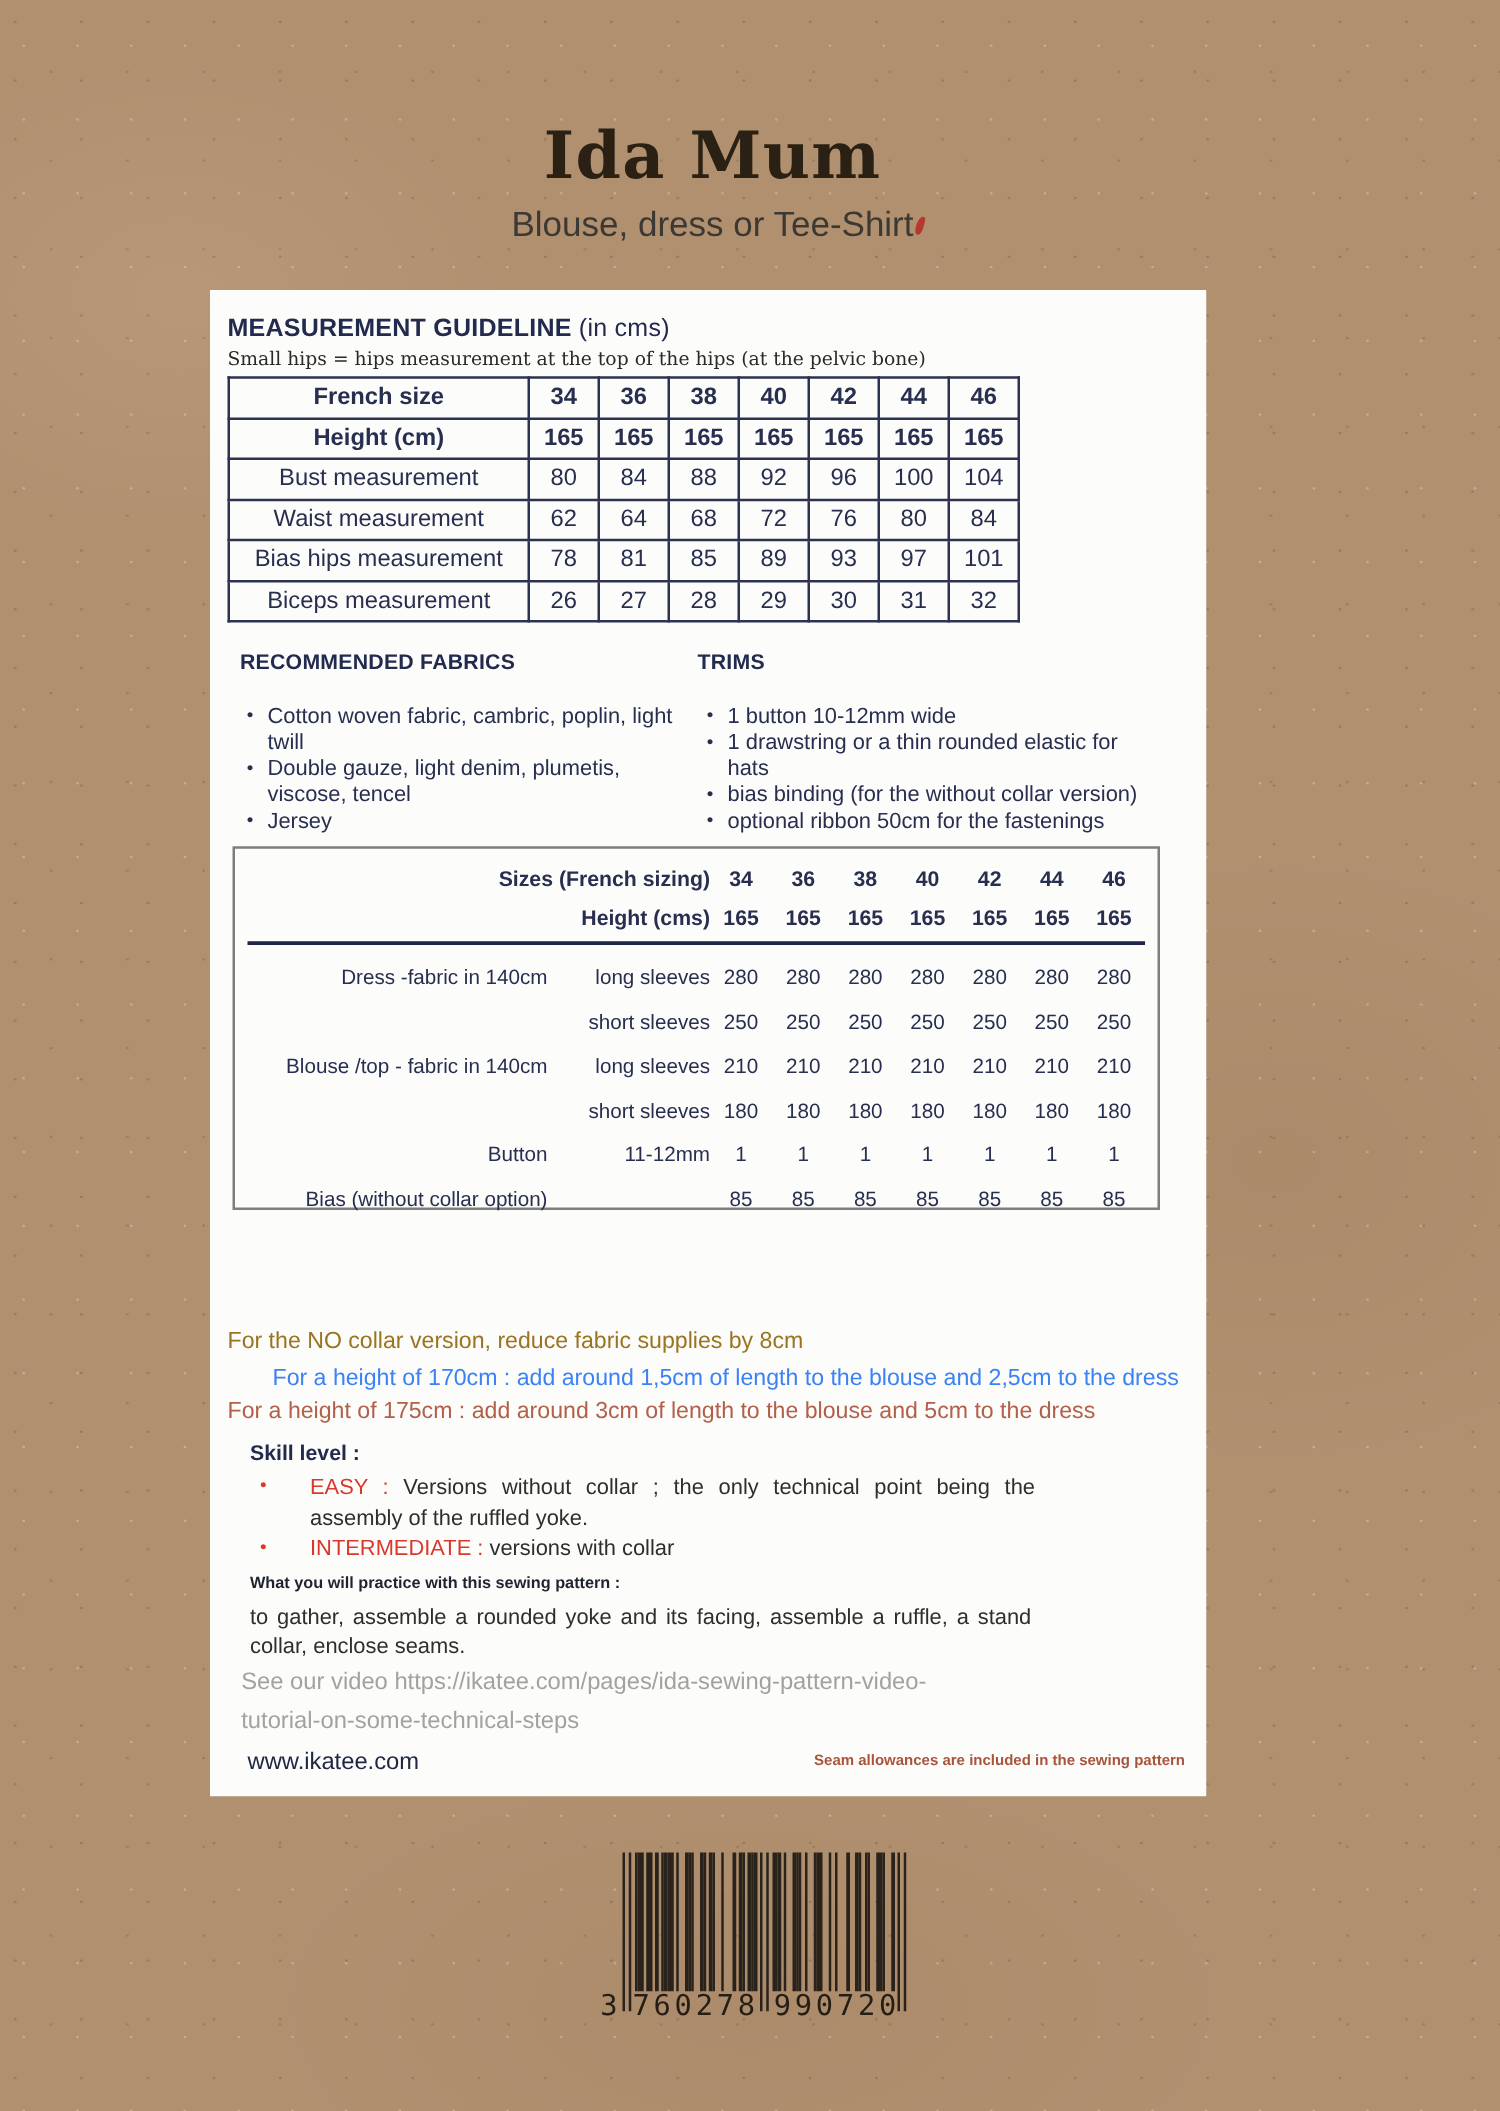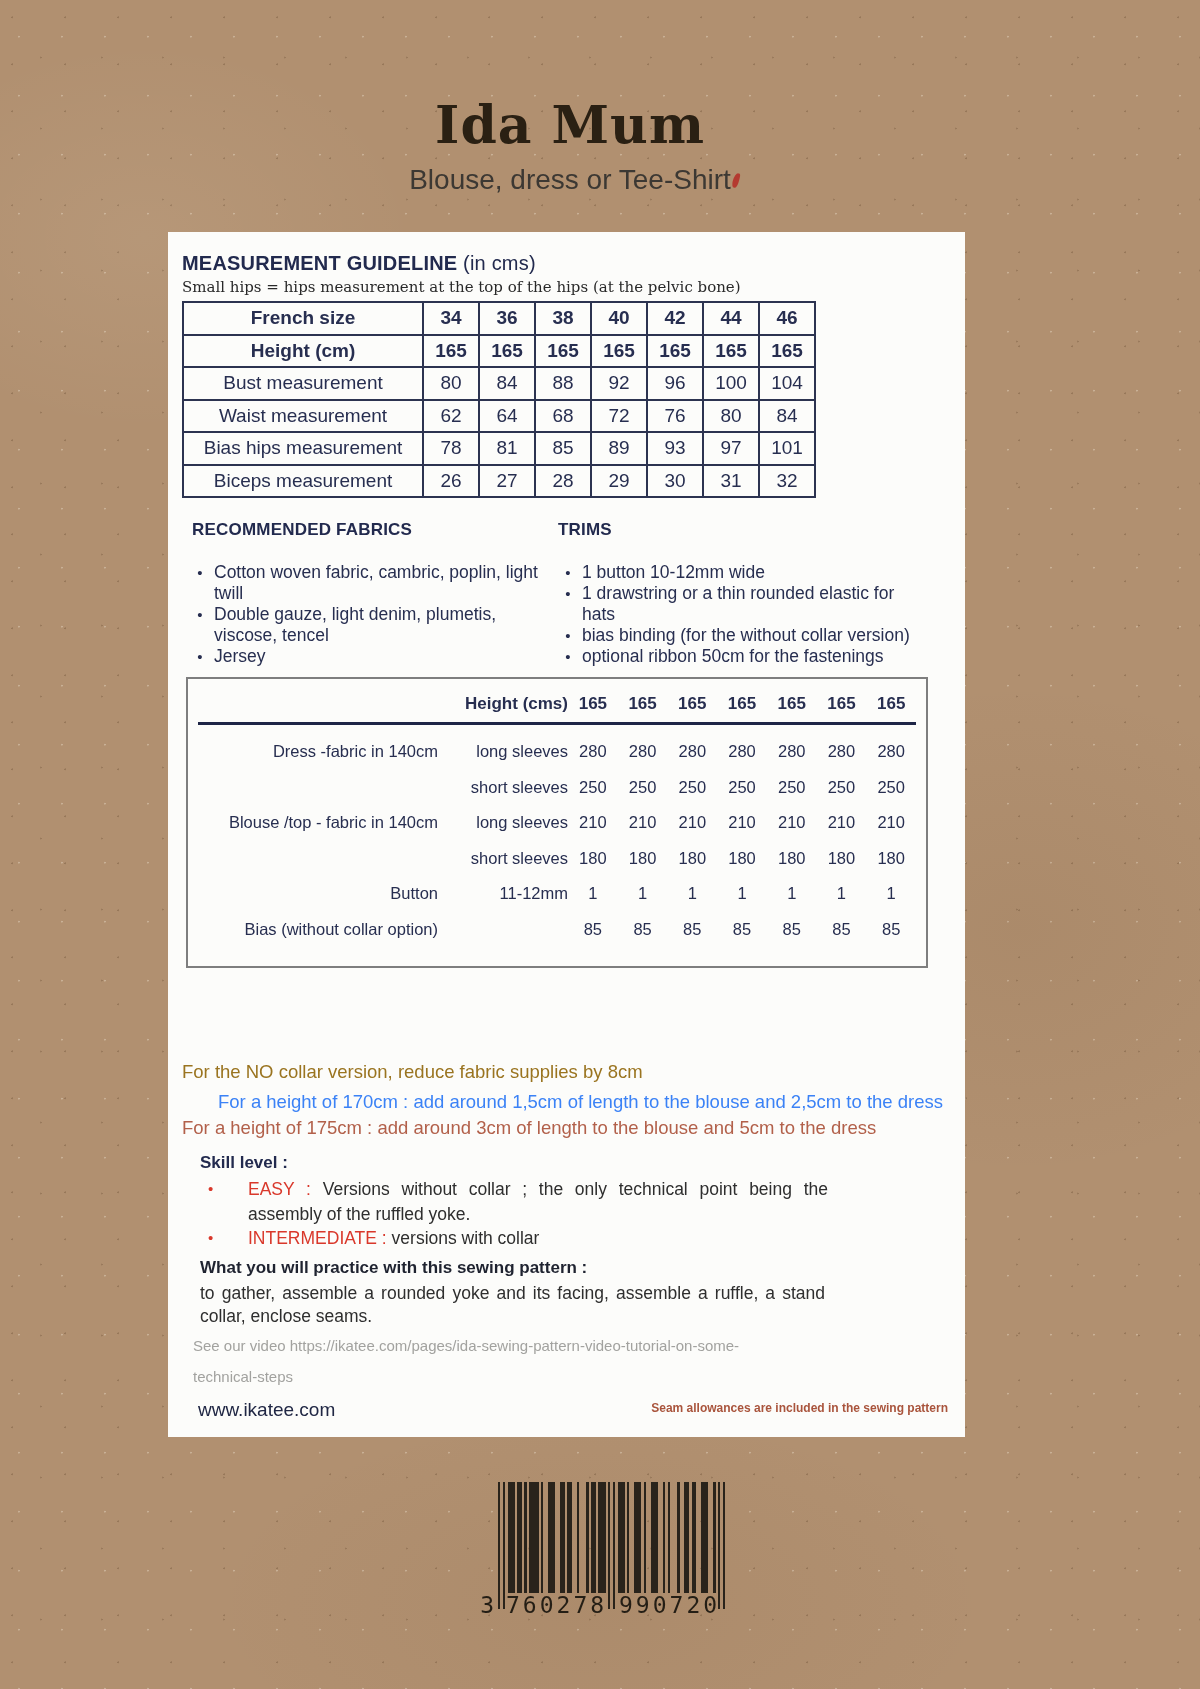--- a/index.html
+++ b/index.html
@@ -62,24 +62,24 @@
   .note2{left:14px;top:859px;color:#3b82f6;margin-left:36px;}
   .note3{left:14px;top:885px;color:#b2604a;}
 
   .skill-h{left:32px;top:921px;font-weight:700;font-size:17px;color:#222a4e;}
   .skill-list{left:32px;top:945px;width:628px;}
   .skill-list .li{font-size:17.5px;line-height:24.5px;color:#2e2e2e;}
   .skill-list .li .dot{width:40px;color:#d9382b;text-align:left;padding-left:8px;}
   .skill-list .li .txt{text-align:justify;}
   .lvl{color:#d9382b;}
 
-  .practice-h{left:32px;top:1026px;font-weight:700;font-size:17px;color:#1f2330;}
+  .practice-h{left:32px;top:1026px;font-weight:700;font-size:13px;color:#1f2330;}
   .practice-t{left:32px;top:1050px;width:625px;font-size:17.5px;line-height:23px;color:#2e2e2e;text-align:justify;}
 
-  .video{left:25px;top:1098px;width:578px;font-size:15px;line-height:31px;color:#a2a29f;}
+  .video{left:25px;top:1098px;width:578px;font-size:19px;line-height:31px;color:#a2a29f;}
 
   .site{left:30px;top:1167px;font-size:19px;color:#202744;}
   .seam{right:17px;top:1169px;font-size:12px;font-weight:700;color:#a9543c;}
 
   .barcode{position:absolute;left:498px;top:1482px;width:228px;height:150px;}
   .bars{position:relative;display:flex;align-items:flex-start;height:127px;}
   .bars div{width:2.4px;flex:none;}
   .bdigits span{position:absolute;font-family:"DejaVu Sans Mono",monospace;font-size:23px;color:#241e15;top:110px;}
   .bd1{left:-22px;width:18px;text-align:right;}
   .bd2{left:8px;width:100px;text-align:center;letter-spacing:3px;}
@@ -196,20 +196,30 @@
           <span class="txt">bias binding  (for the without collar version)</span>
         </div>
         <div class="li">
           <span class="dot">•</span>
           <span class="txt">optional ribbon 50cm for the fastenings</span>
         </div>
       </div>
 
     <div class="supply">
         <div class="srow hdr">
+          <span class="l1" style="width: 370px;">Sizes (French sizing)</span>
+          <span class="v">34</span>
+          <span class="v">36</span>
+          <span class="v">38</span>
+          <span class="v">40</span>
+          <span class="v">42</span>
+          <span class="v">44</span>
+          <span class="v">46</span>
+        </div>
+        <div class="srow hdr">
           <span class="l1" style="width: 370px;">Height (cms)</span>
           <span class="v">165</span>
           <span class="v">165</span>
           <span class="v">165</span>
           <span class="v">165</span>
           <span class="v">165</span>
           <span class="v">165</span>
           <span class="v">165</span>
         </div>
         <div class="sdivider"></div>

